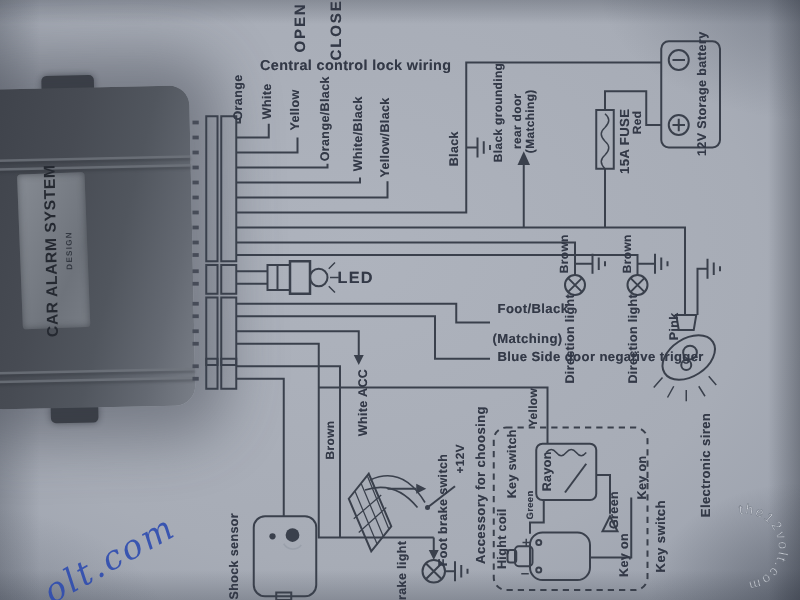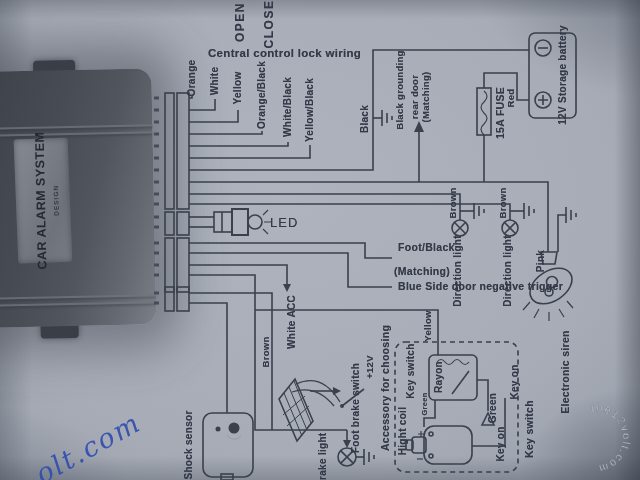--- a/index.html
+++ b/index.html
@@ -234,21 +234,21 @@
     <div class="v" style="left:309px;top:110px;font-size:10px;">Yellow/Black</div>
 
     <div class="v" style="left:364px;top:119px;font-size:10px;">Black</div>
     <div class="v" style="left:399px;top:90px;font-size:9.5px;">Black grounding</div>
     <div class="v" style="left:414px;top:97px;font-size:9.5px;">rear door</div>
     <div class="v" style="left:425px;top:97px;font-size:9.5px;">(Matching)</div>
     <div class="v" style="left:500px;top:113px;font-size:10.5px;">15A FUSE</div>
     <div class="v" style="left:510px;top:98px;font-size:9.5px;">Red</div>
     <div class="v" style="left:562px;top:75px;font-size:10px;">12V Storage battery</div>
 
-    <div class="h" style="left:270px;top:222px;font-size:13px;font-weight:400;letter-spacing:1px;">LED</div>
+    <div class="h" style="left:270px;top:222px;font-size:13px;font-weight:700;letter-spacing:1px;">LED</div>
     <div class="h" style="left:398px;top:247px;font-size:10.5px;">Foot/Black</div>
     <div class="h" style="left:394px;top:271px;font-size:10.5px;">(Matching)</div>
     <div class="h" style="left:398px;top:286px;font-size:10.5px;">Blue Side door negative trigger</div>
     <div class="v" style="left:291px;top:322px;font-size:10px;">White ACC</div>
 
     <div class="v" style="left:452px;top:203px;font-size:9.5px;">Brown</div>
     <div class="v" style="left:502px;top:203px;font-size:9.5px;">Brown</div>
     <div class="v" style="left:457px;top:271px;font-size:10px;">Direction light</div>
     <div class="v" style="left:507px;top:271px;font-size:10px;">Direction light</div>
     <div class="v" style="left:540px;top:261px;font-size:10px;">Pink</div>

